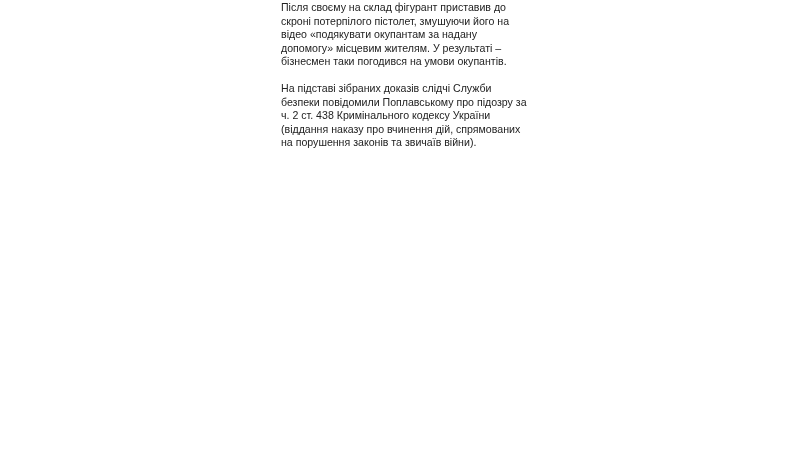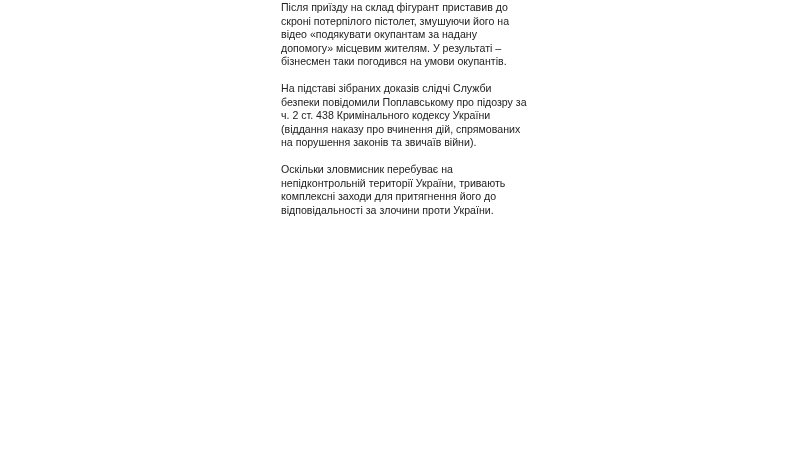--- a/index.html
+++ b/index.html
@@ -29,18 +29,17 @@
     .post p {
       margin: 0 0 13.5px 0;
       white-space: normal;
     }
   </style>
 </head>
 <body>
 
 <div class="page">
   <div class="post">
-    <p>Після приїзду на склад фігурант приставив до скроні потерпілого пістолет, змушуючи його на відео «подякувати окупантам за надану допомогу» місцевим жителям. У результаті – бізнесмен таки погодився на умови окупантів.</p>
+    <p>Після своєму на склад фігурант приставив до скроні потерпілого пістолет, змушуючи його на відео «подякувати окупантам за надану допомогу» місцевим жителям. У результаті – бізнесмен таки погодився на умови окупантів.</p>
     <p>На підставі зібраних доказів слідчі Служби безпеки повідомили Поплавському про підозру за ч. 2 ст. 438 Кримінального кодексу України (віддання наказу про вчинення дій, спрямованих на порушення законів та звичаїв війни).</p>
-    <p>Оскільки зловмисник перебуває на непідконтрольній території України, тривають комплексні заходи для притягнення його до відповідальності за злочини проти України.</p>
 
   </div>
 </div>
 
 </body></html>

